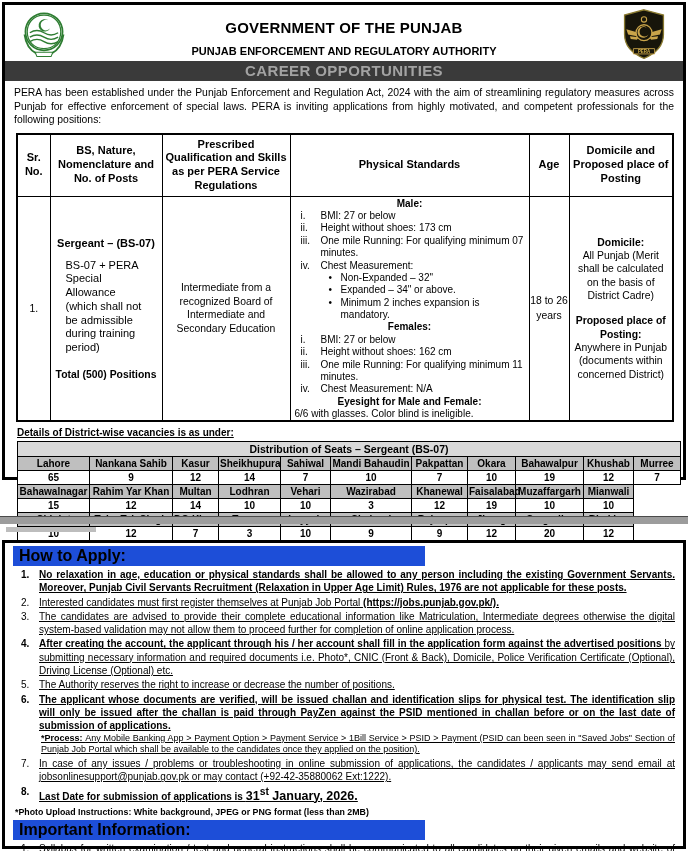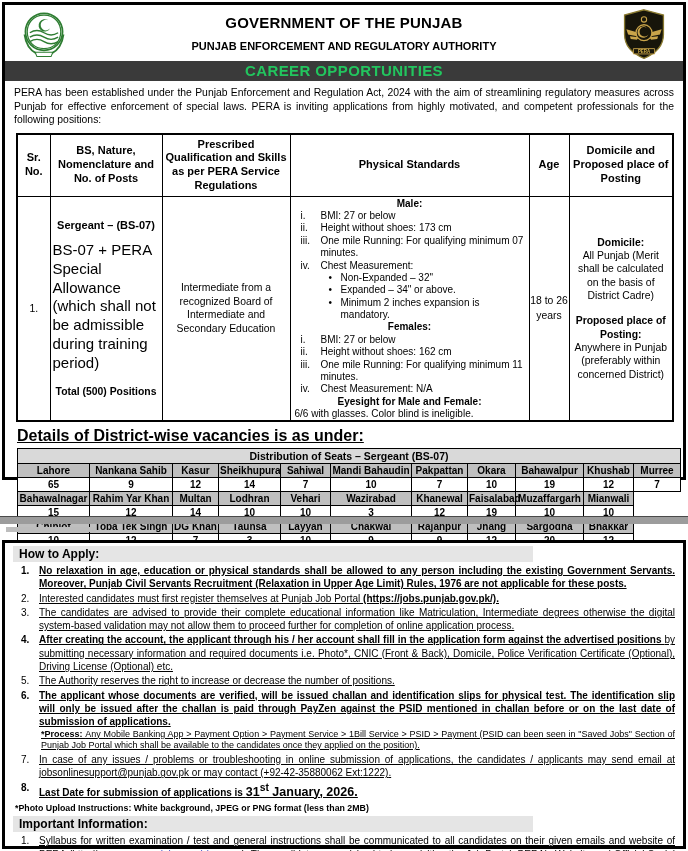--- a/index.html
+++ b/index.html
@@ -9,63 +9,63 @@
     font-family:"Liberation Sans", sans-serif; color:#000;
   }
   .page { position:absolute; left:2px; width:684px; border:3px solid #000; background:#fff; }
   .page1 { top:2px; height:478px; }
   .page2 { top:540px; height:309px; display:flex; flex-direction:column; }
   .page-sep { position:absolute; top:516px; left:0; width:688px; height:8px;
     background:#9c9c9c; border-top:1.5px solid #4a4a4a; }
   .sep-smudge { position:absolute; top:527px; left:6px; width:90px; height:5px; background:#bdbdbd; }
 
   
-  .hdr { display:flex; align-items:flex-start; padding:3px 10px 0 10px; height:56px; }
+  .hdr { display:flex; align-items:center; padding:3px 10px 0 10px; height:56px; }
   .hdr-titles { flex:1; text-align:center; padding-top:6px; }
   .t1 { font-size:15px; font-weight:bold; letter-spacing:.2px; }
   .t2 { font-size:11px; font-weight:bold; margin-top:9px; }
   .logo { width:58px; height:53px; flex:0 0 auto; }
-  .banner { background:#3a3a3a; color:#22c55e; font-weight:bold; font-size:15px;
+  .banner { background:#3a3a3a; color:#a3a3a3; font-weight:bold; font-size:15px;
     text-align:center; height:20px; line-height:20px; letter-spacing:.4px; }
   .intro { padding:5px 9px 3px 9px; font-size:10.4px; line-height:1.3; text-align:justify; }
 
   
   table { border-collapse:collapse; }
   .ptable { margin:3px 11px 0 11px; width:656px; table-layout:fixed; border:2px solid #000; }
   .ptable th, .ptable td { border:1px solid #000; vertical-align:middle; }
   .ptable th { font-size:11px; font-weight:bold; padding:3px 2px; text-align:center; line-height:1.25; }
   .cell-c { text-align:center; font-size:10.4px; padding:2px; }
   .post-title { font-weight:bold; font-size:11px; margin-bottom:10px; }
-  .post-detail { font-size:15px; text-align:left; padding:0 0; line-height:1.25; }
+  .post-detail { font-size:11px; text-align:left; padding:0 13px; line-height:1.25; }
   .post-total { font-weight:bold; font-size:10.4px; margin-top:14px; }
   .qual { font-size:10.4px; line-height:1.3; padding:0 6px; }
   .ps-cell { vertical-align:top; font-size:10px; padding:1px 4px 0 4px; line-height:1.24; }
   .ps-head { font-weight:bold;text-align:center; }
   .ps-row { display:flex; }
   .ps-num { width:26px; flex:0 0 auto; padding-left:6px; }
   .ps-txt { flex:1; }
   .ps-bullet { display:flex; padding-left:34px; }
   .ps-dot { width:12px; flex:0 0 auto; }
   .ps-eye { line-height:1.22; }
   .age-cell { font-size:10.4px; text-align:center; line-height:1.5; }
   .dom-cell { font-size:10.4px; text-align:center; line-height:1.28; padding:2px 3px; }
   .dom-b { font-weight:bold; }
   .dom-gap { height:12px; }
 
   
-  .details-h { margin:5px 4px 3px 12px; font-weight:bold; font-size:16px; text-decoration:underline; }
+  .details-h { margin:5px 4px 3px 12px; font-weight:bold; font-size:10px; text-decoration:underline; }
   .dtable { margin:0 12px; width:660px; table-layout:fixed; font-size:10px; }
   .dtable td { border:1px solid #000; text-align:center; font-weight:bold; height:13px; padding:1px 1px; }
   .dtitle { background:#d9d9d9; font-size:10.5px; border:1px solid #000; border-top-width:2px; }
   .dtable td.dh { background:#bfbfbf; }
   .dtable td.dv { background:#fff; }
   .dtable td.dempty { border:none; background:#fff; }
 
   
-  .sec-h { font-weight:bold; font-size:12px; background:#e5e5e5; width:520px;
+  .sec-h { font-weight:bold; font-size:16px; background:#1d4ed8; width:412px;
     padding:1px 4px 1px 6px; margin:3px 0 2px 8px; }
   .list { padding:0 8px 0 14px; }
   .li-row { display:flex; font-size:10px; line-height:1.33; margin-bottom:1px; }
   .li-num { width:20px; flex:0 0 auto; text-align:left; padding-left:2px; }
   .li-text { flex:1; text-align:justify;text-decoration:underline; }
   .sub { font-size:9px; line-height:1.3; padding-left:2px; }
   .b { font-weight:bold; }
   .u { text-decoration:underline; }
   .blue { color:#3b49c6; }
   .big { font-size:12.5px; }
@@ -193,21 +193,21 @@
             </div>
         <div class="ps-head ps-eye">Eyesight for Male and Female:</div>
         <div class="ps-eye">6/6 with glasses. Color blind is ineligible.</div>
       </td>
       <td class="age-cell">18 to 26 years</td>
       <td class="dom-cell">
         <div class="dom-b">Domicile:</div>
         <div>All Punjab (Merit shall be calculated on the basis of District Cadre)</div>
         <div class="dom-gap"></div>
         <div class="dom-b">Proposed place of Posting:</div>
-        <div>Anywhere in Punjab (preferably within concerned District)</div>
+        <div>Anywhere in Punjab (documents within concerned District)</div>
       </td>
     </tr>
   </tbody>
     </table>
 
   <div class="details-h">Details of District-wise vacancies is as under:</div>
 
   <table class="dtable">
     <colgroup>
         <col style="width:72px">

